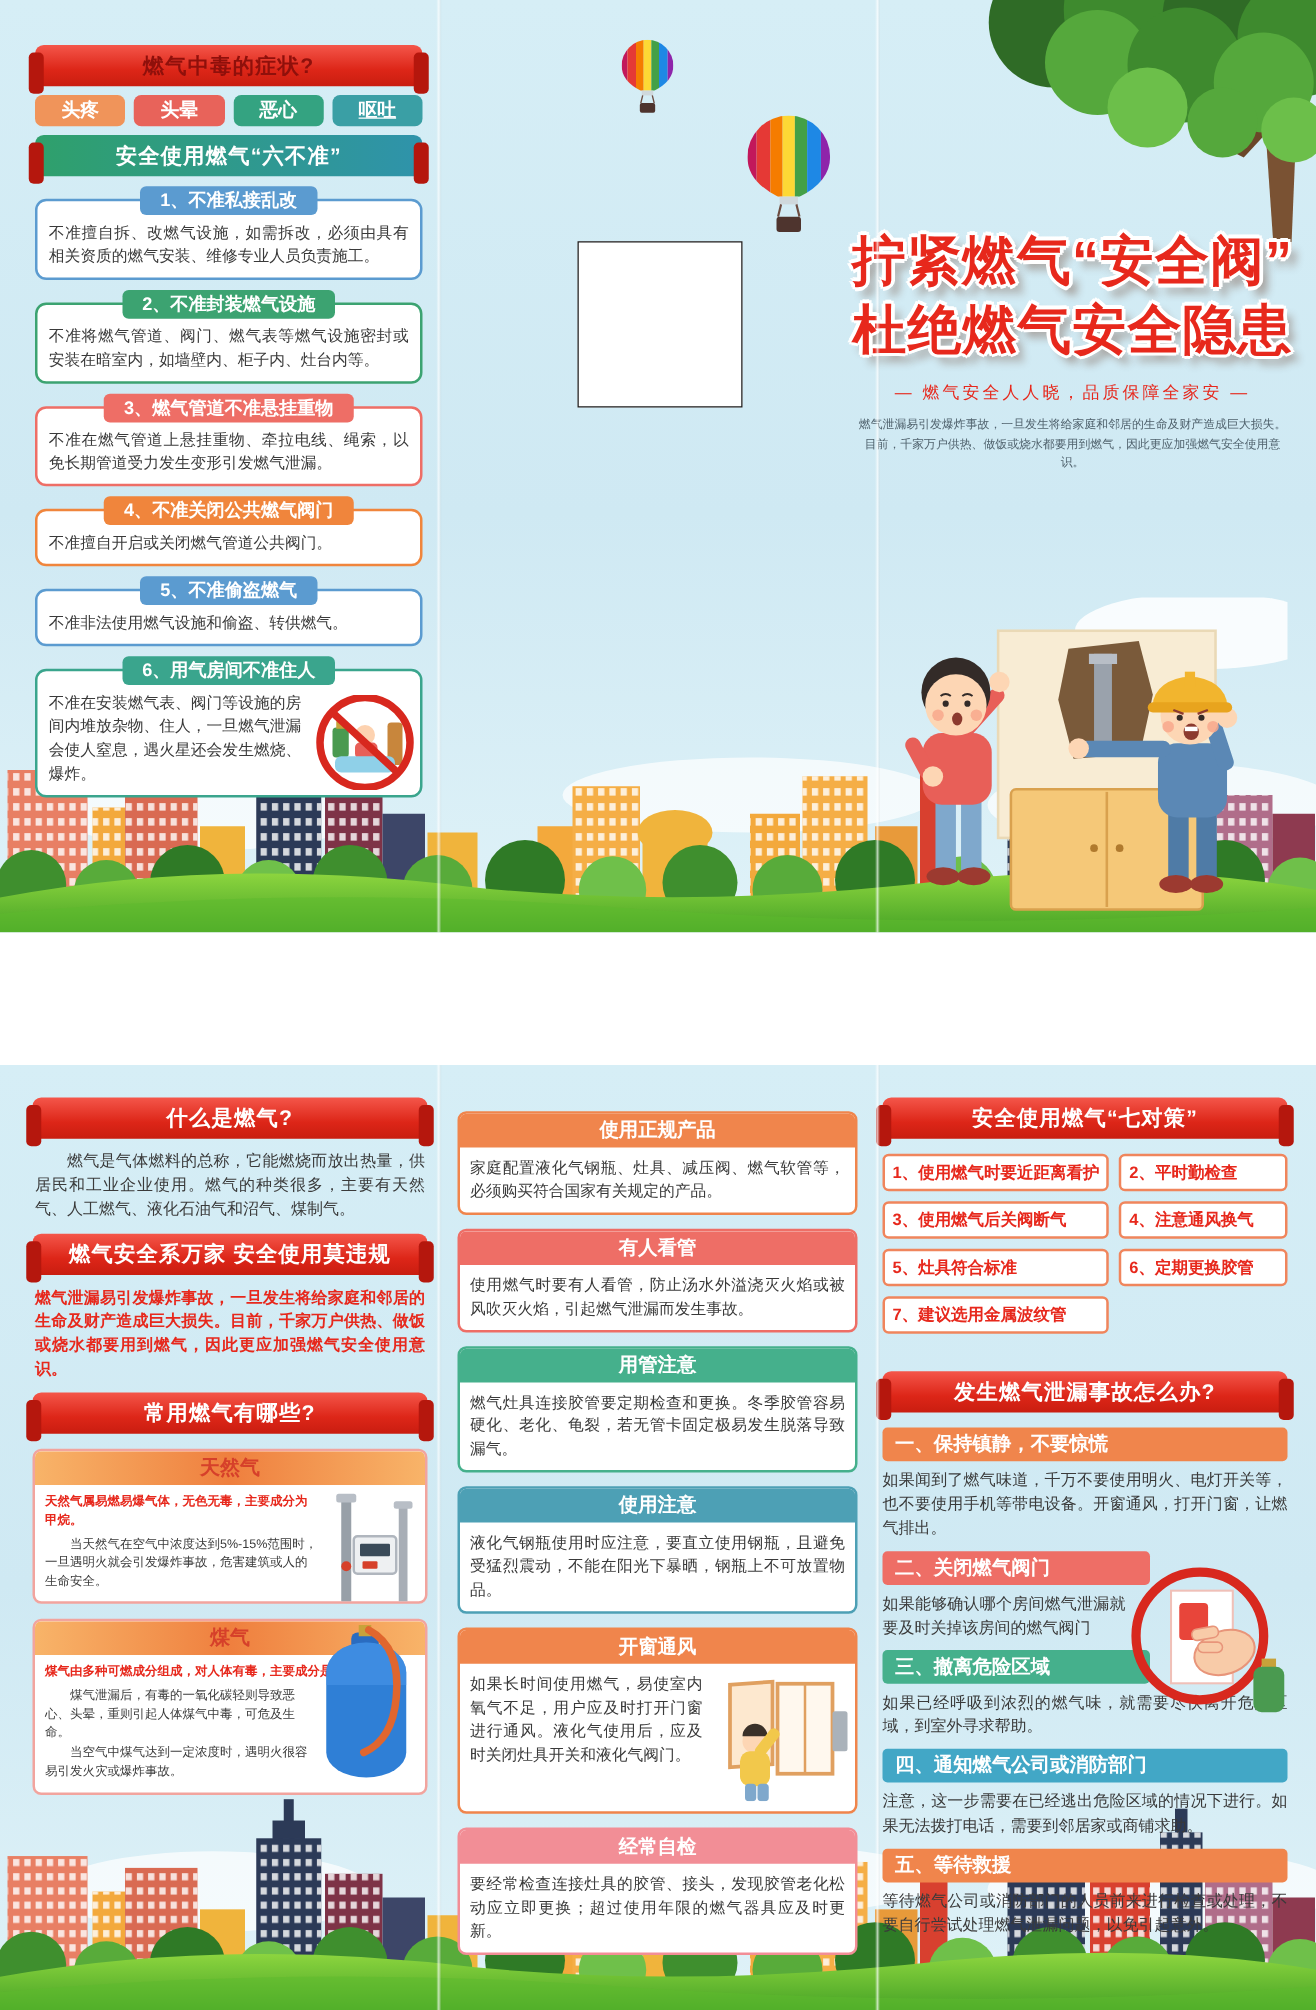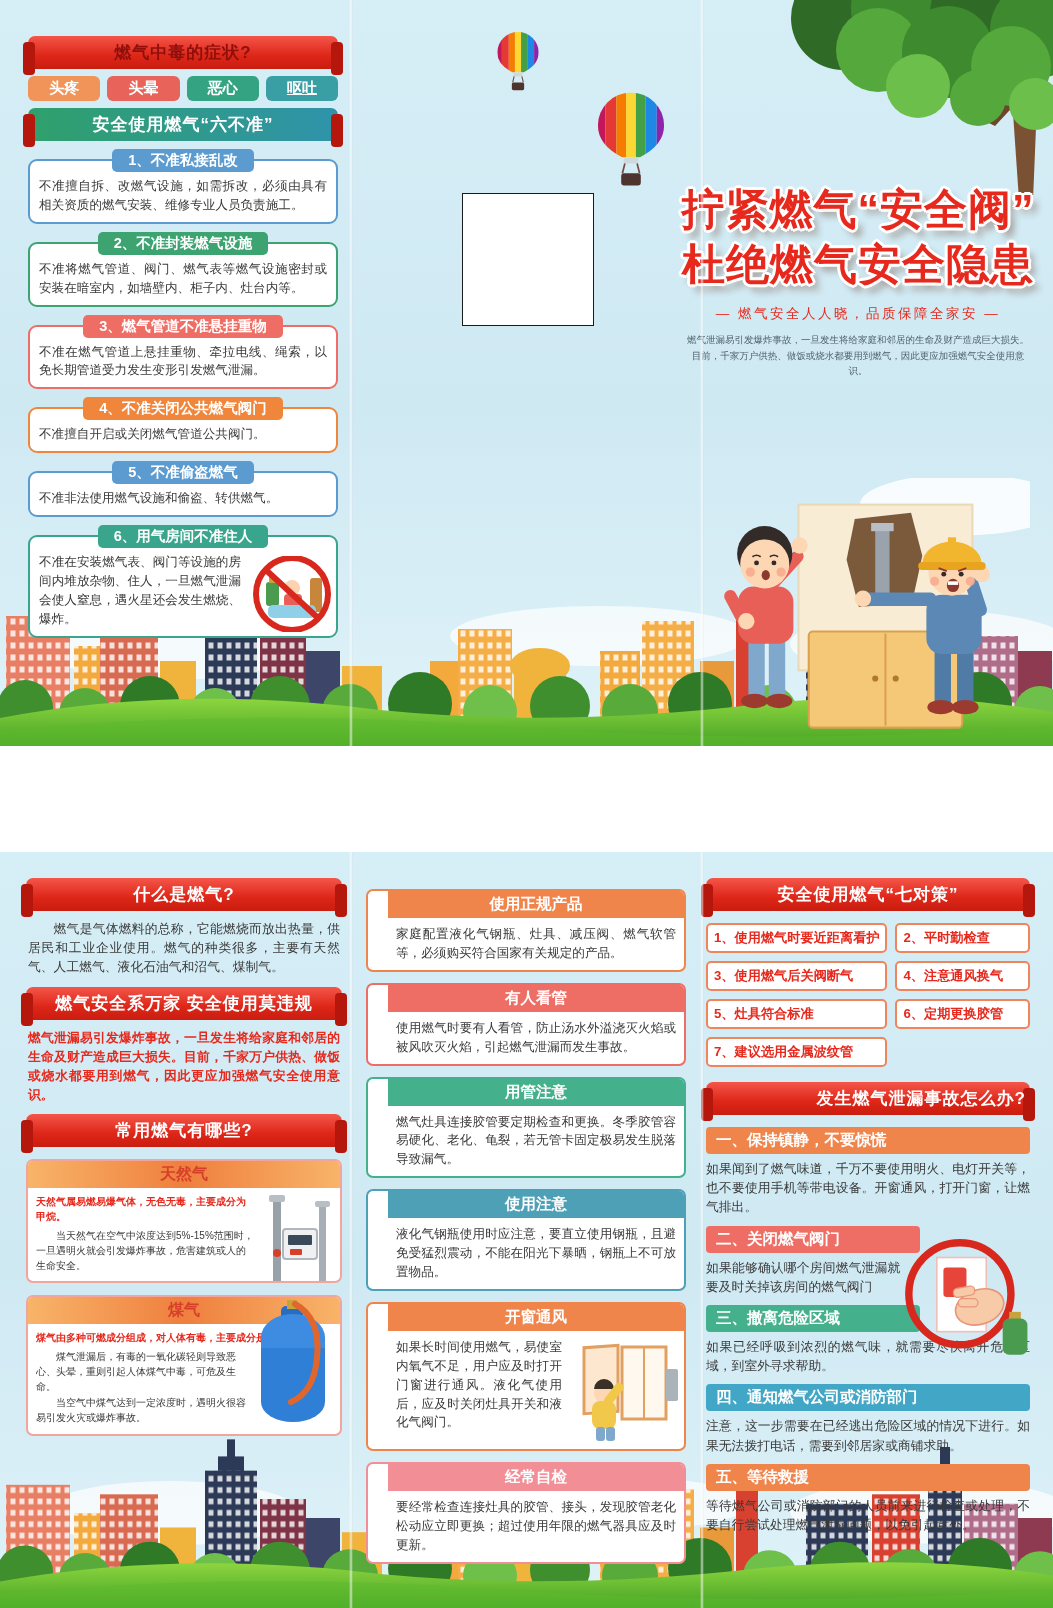--- a/index.html
+++ b/index.html
@@ -46,21 +46,21 @@
   .p2-p{font-size:12.8px;color:#3a3a3a;line-height:1.5;text-align:justify;margin:8px 2px 10px;}
   .indent{text-indent:2em;}
   .redtext{color:#e7281c;font-weight:bold;}
   
   .gasbox{position:relative;margin-top:12px;background:#fff;border:2px solid #f2a49e;border-radius:7px;overflow:hidden;}
   .gasbox-h{background:linear-gradient(90deg,#f8b469,#ef7f3e 50%,#f8b469);color:#d6402a;font-weight:bold;
     font-size:16px;text-align:center;padding:3px 0;}
   .gasbox-b{padding:7px 8px 8px;font-size:10px;line-height:1.48;color:#3a3a3a;}
   .gas-ill{position:absolute;right:5px;}
   
-  .tip{margin-top:11px;background:#fff;border-radius:7px;overflow:hidden;position:relative;padding-left:20px;}
+  .tip{margin-top:11px;background:#fff;border-radius:7px;overflow:hidden;position:relative;}
   .tip-h{color:#fff;font-weight:bold;font-size:15.5px;text-align:center;padding:3px 0;}
   .tip-b{padding:7px 8px;font-size:12.6px;line-height:1.5;color:#3a3a3a;text-align:justify;}
   .t-orange{border:2px solid #f0854c;} .t-orange .tip-h{background:#f0854c;}
   .t-salmon{border:2px solid #ee6e66;} .t-salmon .tip-h{background:#ee6e66;}
   .t-green{border:2px solid #45b08c;} .t-green .tip-h{background:#45b08c;}
   .t-steel{border:2px solid #4da0b5;} .t-steel .tip-h{background:#4da0b5;}
   .t-pink{border:2px solid #f28e96;} .t-pink .tip-h{background:#f28e96;}
   .tip-with-ill .tip-b{padding-right:122px;min-height:104px;}
   .tip-ill{position:absolute;right:4px;bottom:8px;}
   
@@ -424,21 +424,21 @@
       <div class="strat">
         <span class="strat-item w-big">1、使用燃气时要近距离看护</span>
         <span class="strat-item w-small">2、平时勤检查</span>
         <span class="strat-item w-big">3、使用燃气后关阀断气</span>
         <span class="strat-item w-small">4、注意通风换气</span>
         <span class="strat-item w-big">5、灶具符合标准</span>
         <span class="strat-item w-small">6、定期更换胶管</span>
         <span class="strat-item w-big">7、建议选用金属波纹管</span>
       </div>
 
-      <div class="ribbon" style="margin-top:15px;text-align:right;">
+      <div class="ribbon" style="margin-top:30px;">
         <span>发生燃气泄漏事故怎么办?</span>
       </div>
 
       <div class="steps">
         <div class="step-h sh-orange">一、保持镇静，不要惊慌</div>
         <div class="step-b">如果闻到了燃气味道，千万不要使用明火、电灯开关等，也不要使用手机等带电设备。开窗通风，打开门窗，让燃气排出。</div>
 
         <div class="step-h sh-salmon narrow">二、关闭燃气阀门</div>
         <div class="step-b narrow">如果能够确认哪个房间燃气泄漏就要及时关掉该房间的燃气阀门</div>
 

